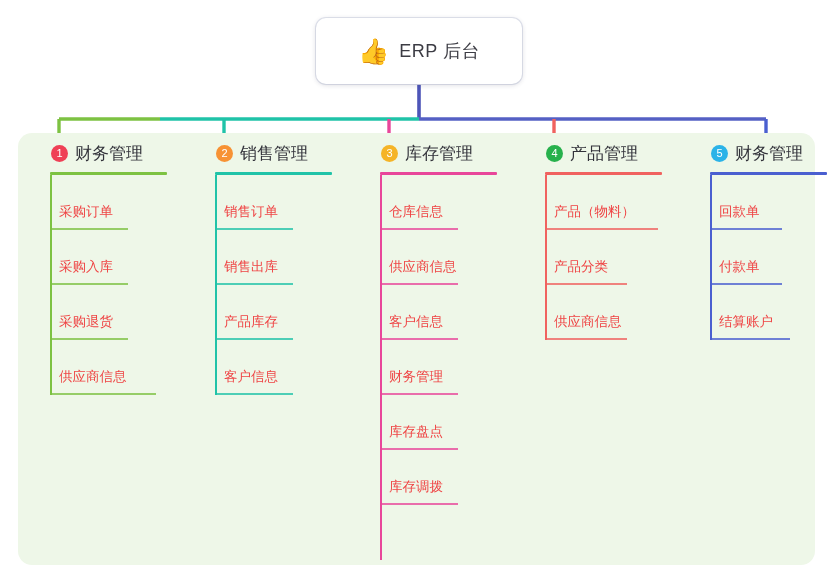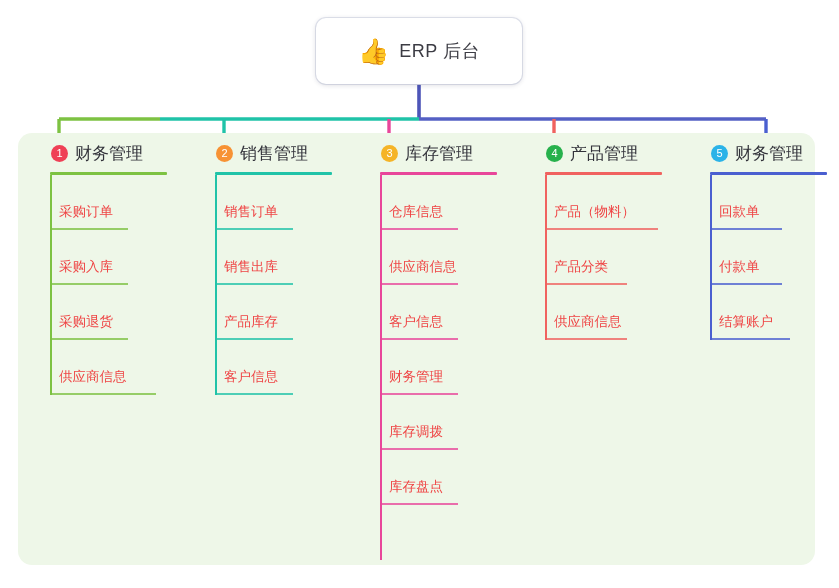--- a/index.html
+++ b/index.html
@@ -232,25 +232,25 @@
           </div>
           <div class="item">
             <span class="item-label">客户信息</span>
             <div class="item-rule" style="background: rgb(232, 70, 154); width: 78px; opacity: 0.78;"></div>
           </div>
           <div class="item">
             <span class="item-label">财务管理</span>
             <div class="item-rule" style="background: rgb(232, 70, 154); width: 78px; opacity: 0.78;"></div>
           </div>
           <div class="item">
+            <span class="item-label">库存盘点</span>
+            <div class="item-rule" style="background: rgb(232, 70, 154); width: 78px; opacity: 0.78;"></div>
+          </div>
+          <div class="item">
             <span class="item-label">库存调拨</span>
-            <div class="item-rule" style="background: rgb(232, 70, 154); width: 78px; opacity: 0.78;"></div>
-          </div>
-          <div class="item">
-            <span class="item-label">库存盘点</span>
             <div class="item-rule" style="background: rgb(232, 70, 154); width: 78px; opacity: 0.78;"></div>
           </div>
         </div>
       </div>
       <div class="column" style="left: 528px; width: 160px;">
         <div class="col-head">
           <span class="badge" style="background: rgb(39, 177, 76);">4</span>
           <span class="col-title">产品管理</span>
         </div>
         <div class="col-rule" style="background: rgb(240, 98, 95); width: 117px; margin-left: 17px;"></div>

